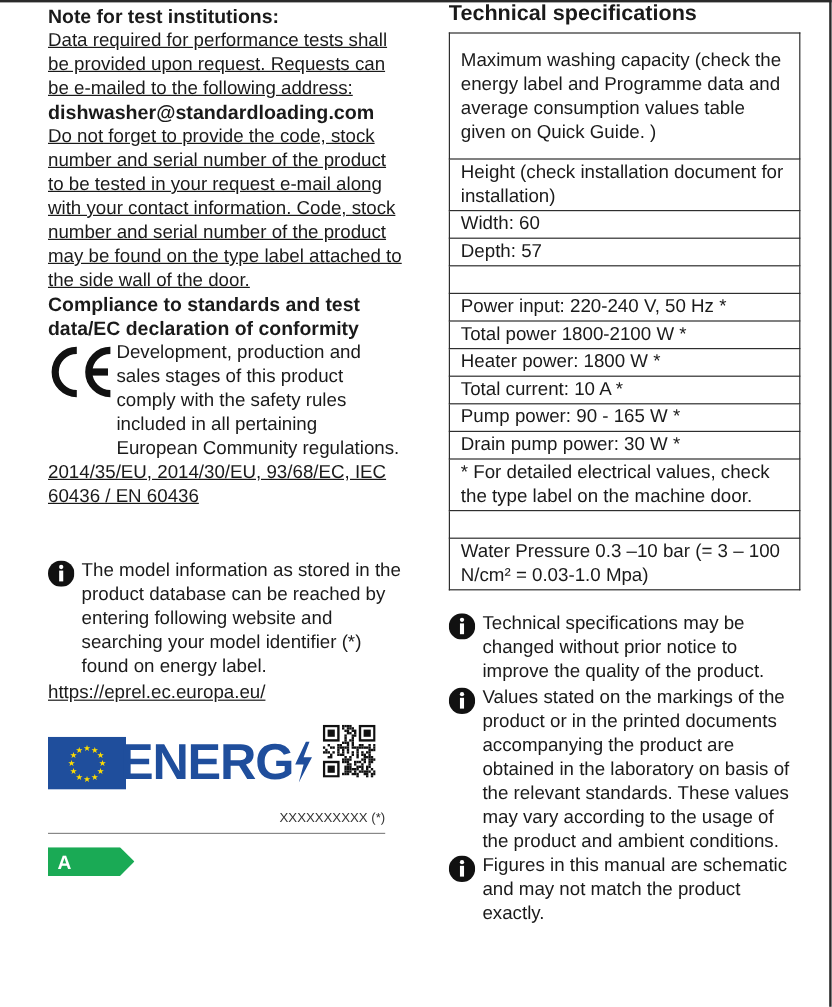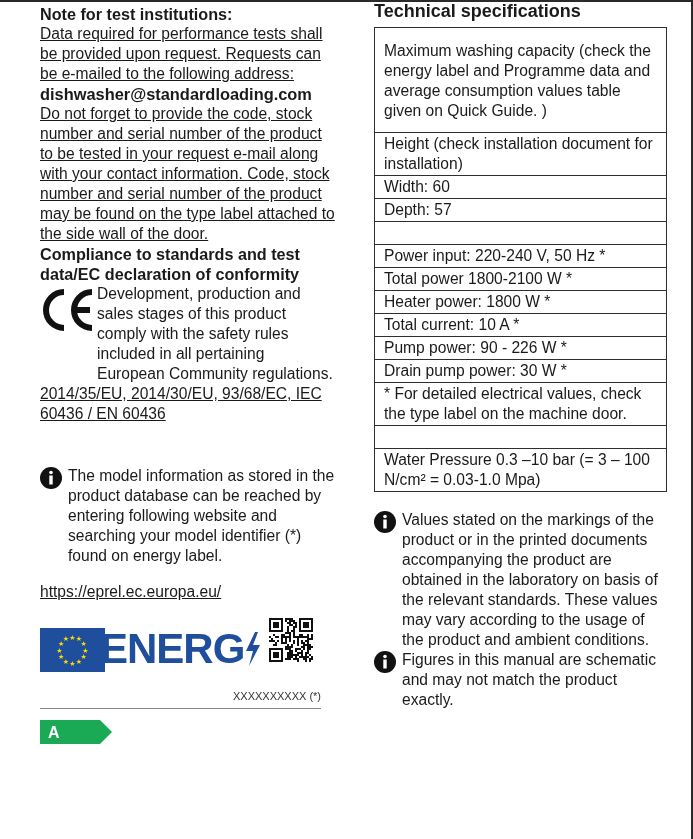--- a/index.html
+++ b/index.html
@@ -67,21 +67,21 @@
 
   <section style="margin-top:42px">
     <div class="info-block">
       <svg class="info-icon" viewBox="0 0 22 22">
         <circle cx="11" cy="11" r="11" fill="#111"></circle>
         <circle cx="11" cy="5.5" r="1.8" fill="#fff"></circle>
         <rect x="9.3" y="8.5" width="3.4" height="9" fill="#fff"></rect>
       </svg>
       <p class="info-text">The model information as stored in the product database can be reached by entering following website and searching your model identifier (*) found on energy label.</p>
     </div>
-    <p class="p" style="margin-top:16px">https://eprel.ec.europa.eu/</p>
+    <p class="p" style="margin-top:2px">https://eprel.ec.europa.eu/</p>
   </section>
 
   <div class="energy-row">
     <svg class="eu-flag" viewBox="0 0 65 44">
       <rect width="65" height="44" fill="#1f4e9c"></rect>
       <g id="stars" fill="#ffdd00">
           <text x="32.5" y="11.5" text-anchor="middle" font-size="7" fill="#ffdd00">★</text>
           <text x="39" y="13.241669750802297" text-anchor="middle" font-size="7" fill="#ffdd00">★</text>
           <text x="43.7583302491977" y="18" text-anchor="middle" font-size="7" fill="#ffdd00">★</text>
           <text x="45.5" y="24.5" text-anchor="middle" font-size="7" fill="#ffdd00">★</text>
@@ -298,38 +298,46 @@
       <tr>
           <td>Total power 1800-2100 W *</td>
         </tr>
       <tr>
           <td>Heater power: 1800 W *</td>
         </tr>
       <tr>
           <td>Total current: 10 A *</td>
         </tr>
       <tr>
-          <td>Pump power: 90 - 226 W *</td>
+          <td>Pump power: 90 - 165 W *</td>
         </tr>
       <tr>
           <td>Drain pump power: 30 W *</td>
         </tr>
       <tr>
           <td>* For detailed electrical values, check the type label on the machine door.</td>
         </tr>
       <tr class="empty">
           <td></td>
         </tr>
       <tr>
           <td>Water Pressure 0.3 –10 bar (= 3 – 100 N/cm² = 0.03-1.0 Mpa)</td>
         </tr>
     </tbody>
   </table>
 
   <div style="margin-top:18px">
+    <div class="info-block" style="margin-bottom:2px">
+      <svg class="info-icon" viewBox="0 0 22 22">
+        <circle cx="11" cy="11" r="11" fill="#111"></circle>
+        <circle cx="11" cy="5.5" r="1.8" fill="#fff"></circle>
+        <rect x="9.3" y="8.5" width="3.4" height="9" fill="#fff"></rect>
+      </svg>
+      <p class="info-text">Technical specifications may be changed without prior notice to improve the quality of the product.</p>
+    </div>
     <div class="info-block">
       <svg class="info-icon" viewBox="0 0 22 22">
         <circle cx="11" cy="11" r="11" fill="#111"></circle>
         <circle cx="11" cy="5.5" r="1.8" fill="#fff"></circle>
         <rect x="9.3" y="8.5" width="3.4" height="9" fill="#fff"></rect>
       </svg>
       <p class="info-text">Values stated on the markings of the product or in the printed documents accompanying the product are obtained in the laboratory on basis of the relevant standards. These values may vary according to the usage of the product and ambient conditions.</p>
     </div>
     <div class="info-block" style="margin-bottom:2px">
       <svg class="info-icon" viewBox="0 0 22 22">

